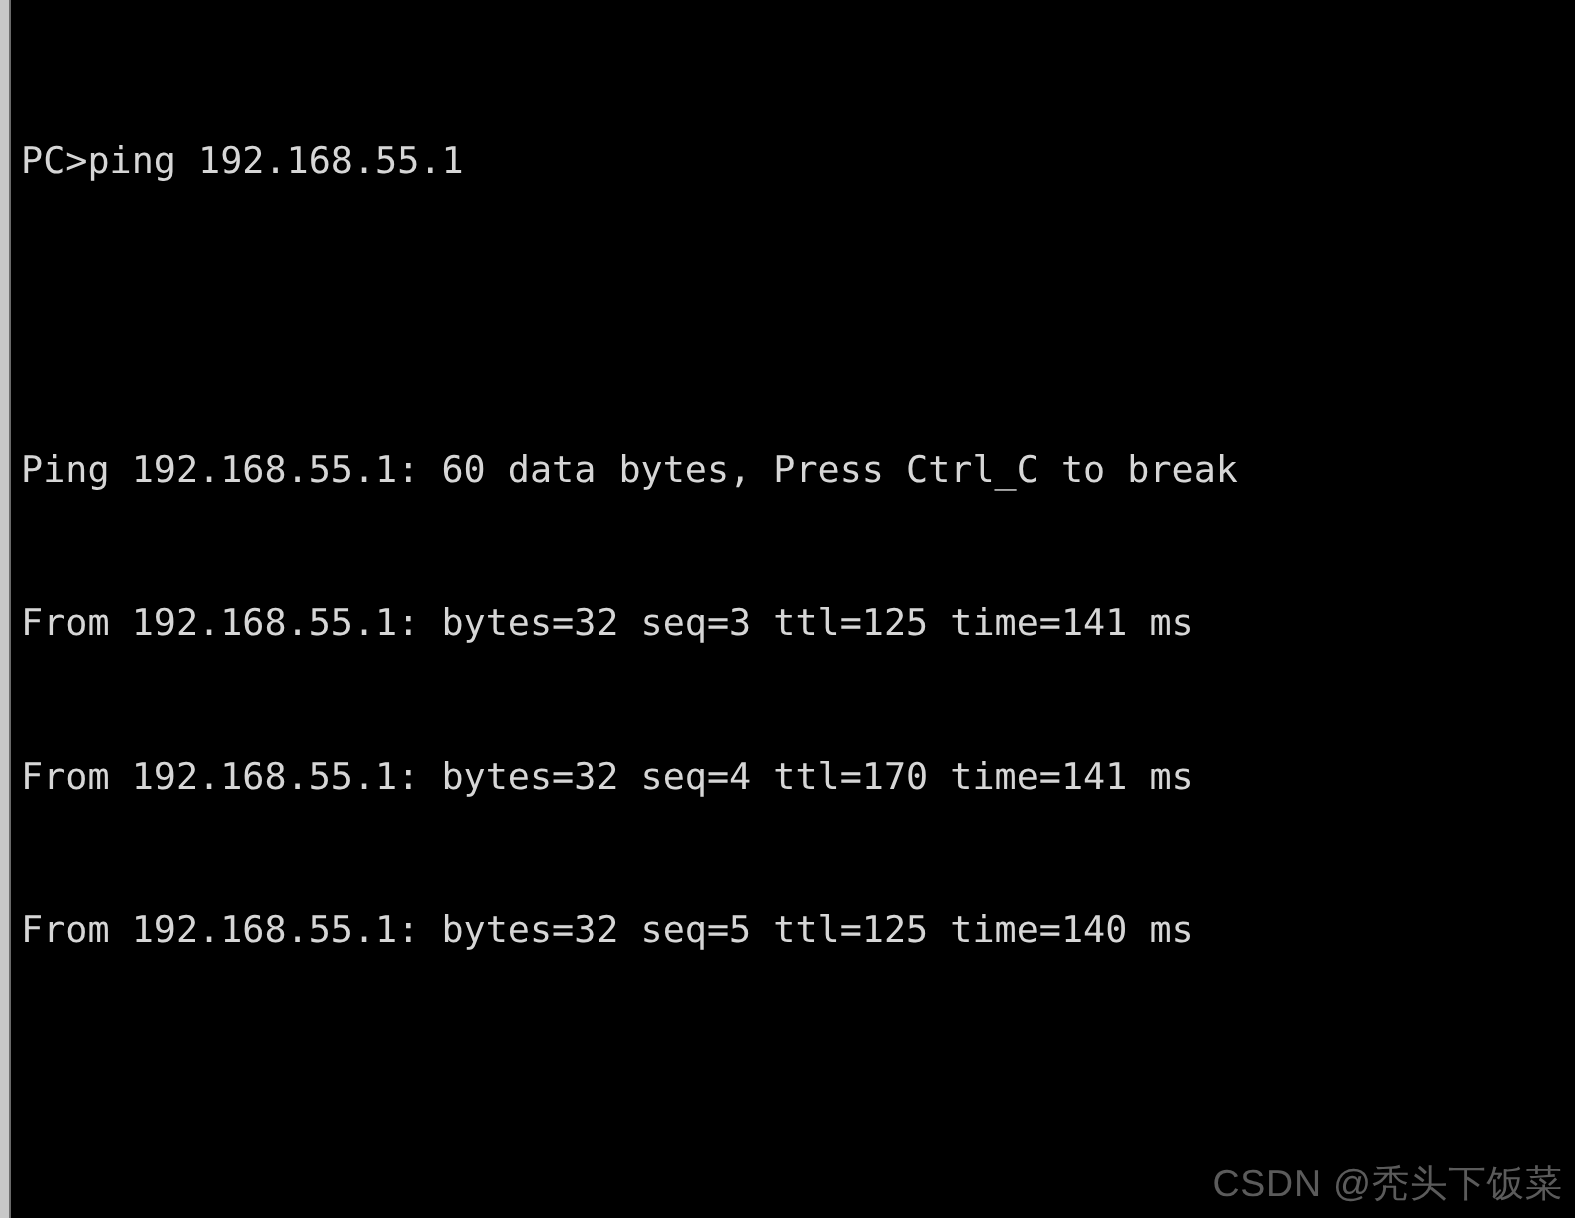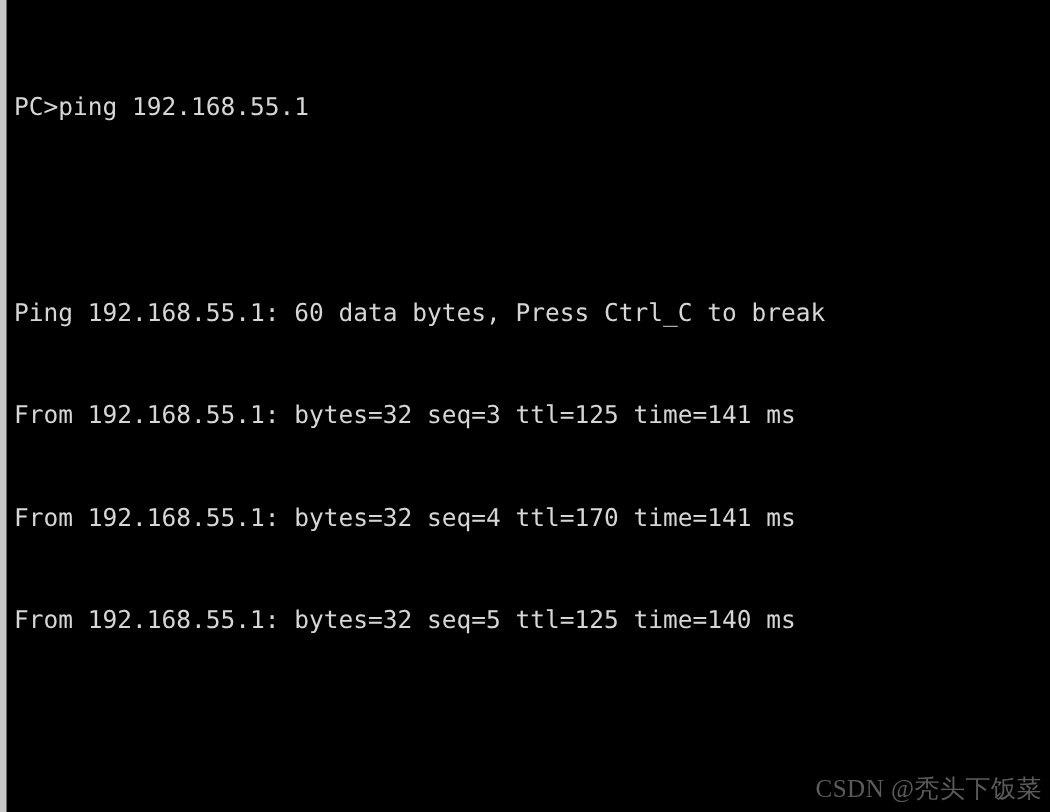--- a/index.html
+++ b/index.html
@@ -62,21 +62,21 @@
   .console-line.blank {
     color: transparent;
   }
 
   
   #watermark {
     position: absolute;
     right: 8px;
     bottom: 8px;
     color: rgba(216, 216, 216, 0.42);
-    font-family: Liberation Serif, serif;
+    font-family: Liberation Sans, sans-serif;
     font-size: 25px;
     line-height: 30px;
     white-space: pre;
     pointer-events: none;
     letter-spacing: 0.5px;
   }
 </style>
 </head>
 <body>
 

